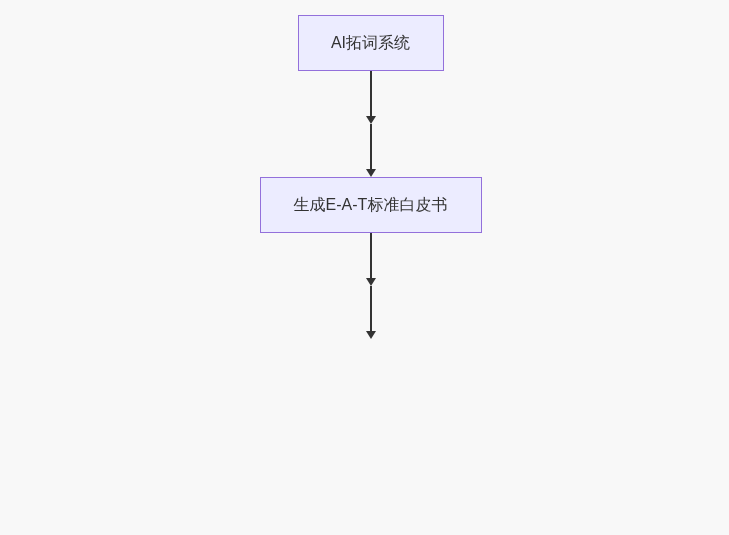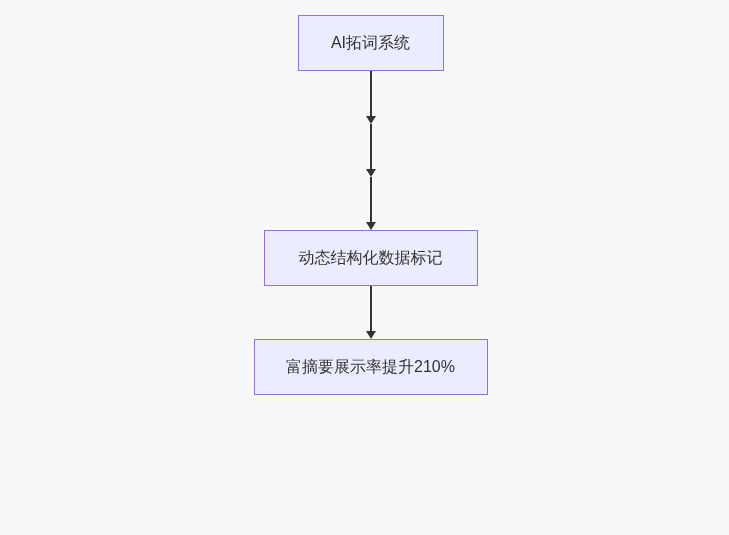--- a/index.html
+++ b/index.html
@@ -89,33 +89,30 @@
       <span class="arrow-line"></span>
       <span class="arrow-head"></span>
     </div>
 
 
     <div class="arrow">
       <span class="arrow-line"></span>
       <span class="arrow-head"></span>
     </div>
 
-
-    <div class="arrow">
-      <span class="arrow-line"></span>
-      <span class="arrow-head"></span>
-    </div>
-
-    <div class="flow-node" style="width:214px">
-      <span class="node-label">动态结构化数据标记</span>
+    <div class="flow-node" style="width:222px">
+      <span class="node-label">生成E-A-T标准白皮书</span>
     </div>
 
     <div class="arrow">
       <span class="arrow-line"></span>
       <span class="arrow-head"></span>
     </div>
 
-    <div class="flow-node" style="width:234px">
-      <span class="node-label">富摘要展示率提升210%</span>
+
+    <div class="arrow">
+      <span class="arrow-line"></span>
+      <span class="arrow-head"></span>
     </div>
+
 
   </div>
 </div>
 
 </body></html>

